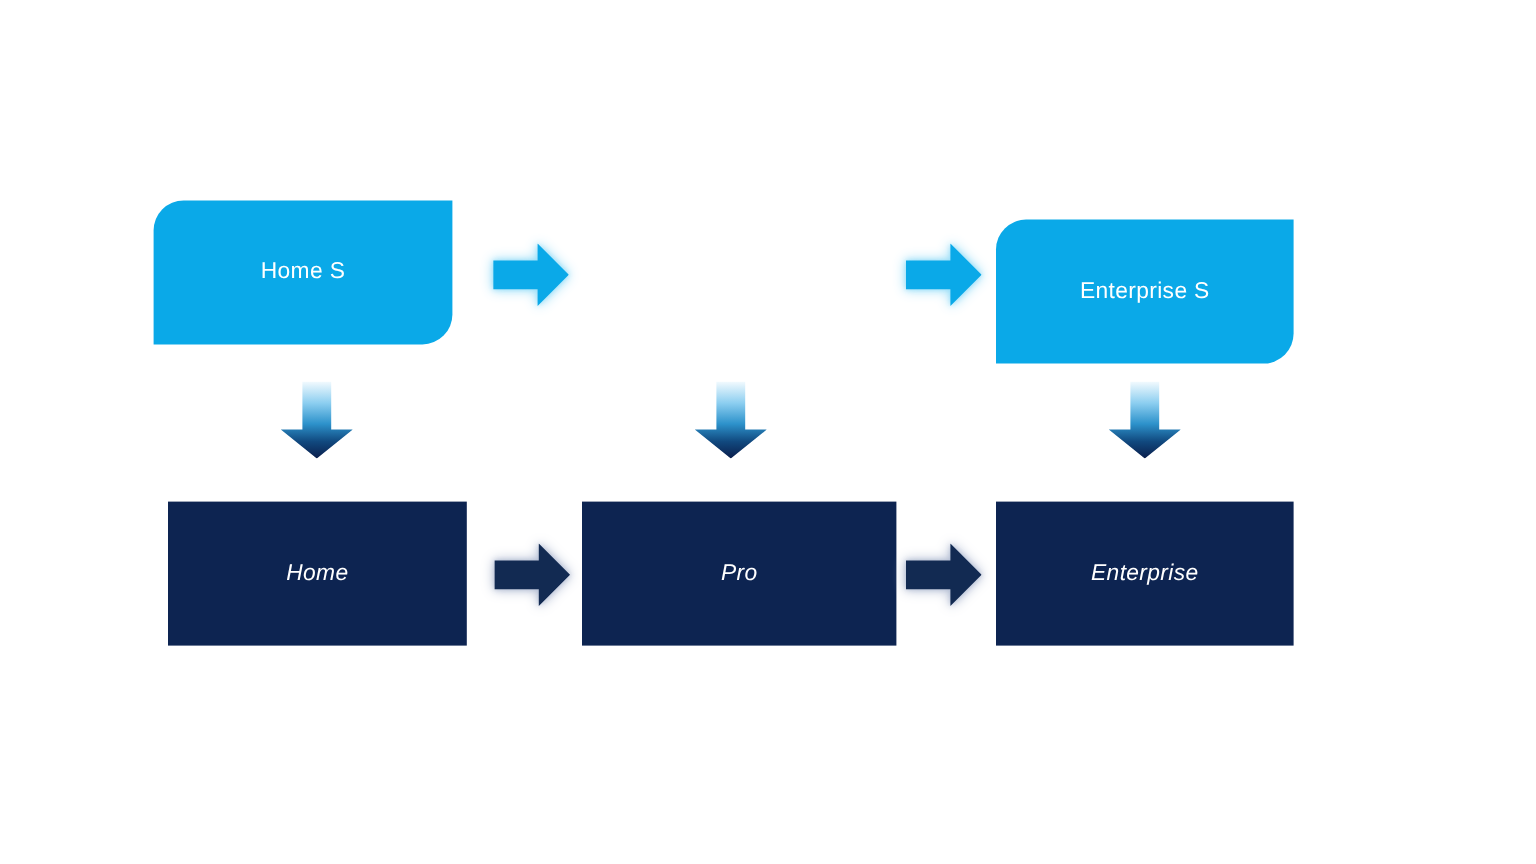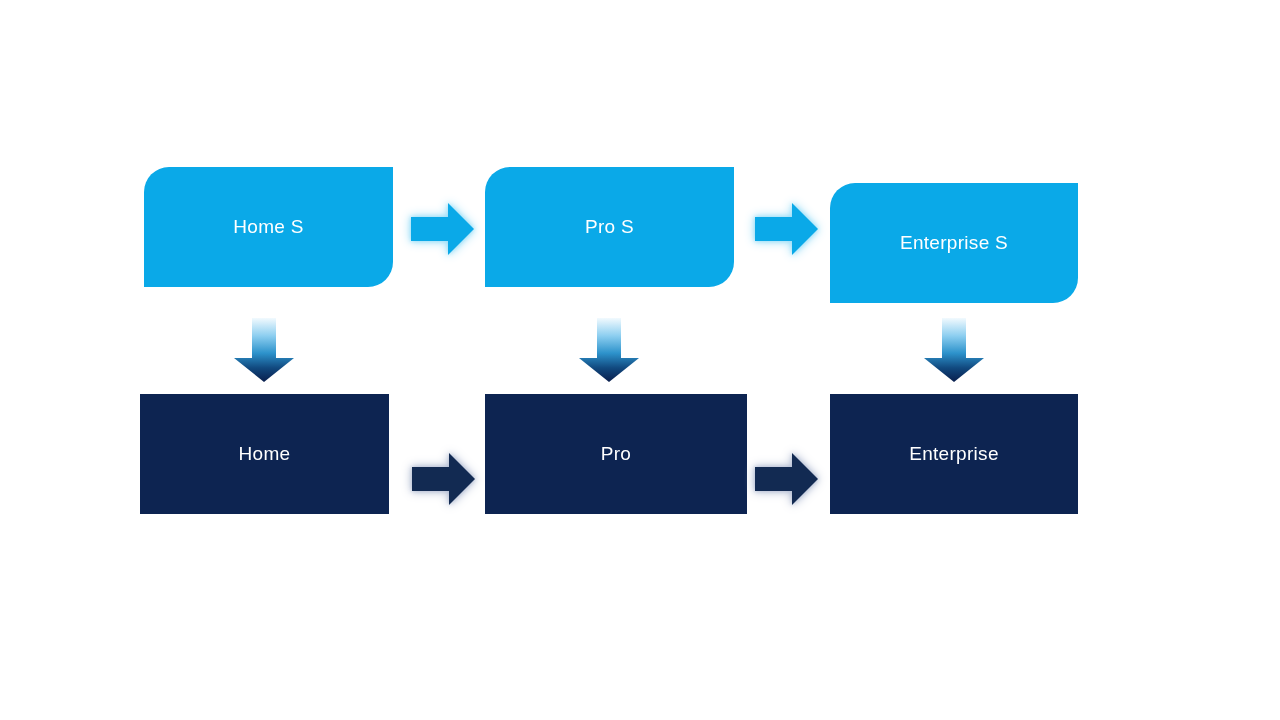--- a/index.html
+++ b/index.html
@@ -22,23 +22,24 @@
     justify-content: center;
     height: 120px;
     box-sizing: border-box;
   }
   .top-node {
     top: 167px;
     background: var(--top-node-fill, #0AA9E8);
     border-radius: 25px 0 25px 0;
   }
   .bottom-node {
-    top: 394px;
+    top: 418px;
     background: var(--bottom-node-fill, #0D2451);
     border-radius: 0;
+    font-style: italic;
   }
   .node-label {
     color: var(--label-text, #ffffff);
     font-size: 19px;
     font-weight: 400;
     letter-spacing: 0.3px;
     white-space: nowrap;
   }
   svg.arrow {
     position: absolute;
@@ -74,25 +75,22 @@
       <stop offset="0.28" stop-color="#8CCEF0"></stop>
       <stop offset="0.55" stop-color="#2D92CB"></stop>
       <stop offset="0.78" stop-color="#11497F"></stop>
       <stop offset="1" stop-color="#0A1E4C"></stop>
     </linearGradient>
   </defs>
 </svg>
 
 <div class="canvas">
 
-  <div class="node top-node" style="left:144px; width:249px;">
+  <div class="node top-node" style="left:128px; width:249px;">
     <span class="node-label">Home S</span>
-  </div>
-  <div class="node top-node" style="left:485px; width:249px;">
-    <span class="node-label">Pro S</span>
   </div>
   <div class="node top-node" style="left:830px; width:248px;margin-top:16px;">
     <span class="node-label">Enterprise S</span>
   </div>
 
   <svg class="arrow right-arrow top-arrow" style="left:411px; top:203px;" width="63" height="52" viewBox="0 0 63 52">
     <polygon points="0,14 37,14 37,0 63,26 37,52 37,38 0,38"></polygon>
   </svg>
   <svg class="arrow right-arrow top-arrow" style="left:755px; top:203px;" width="63" height="52" viewBox="0 0 63 52">
     <polygon points="0,14 37,14 37,0 63,26 37,52 37,38 0,38"></polygon>

